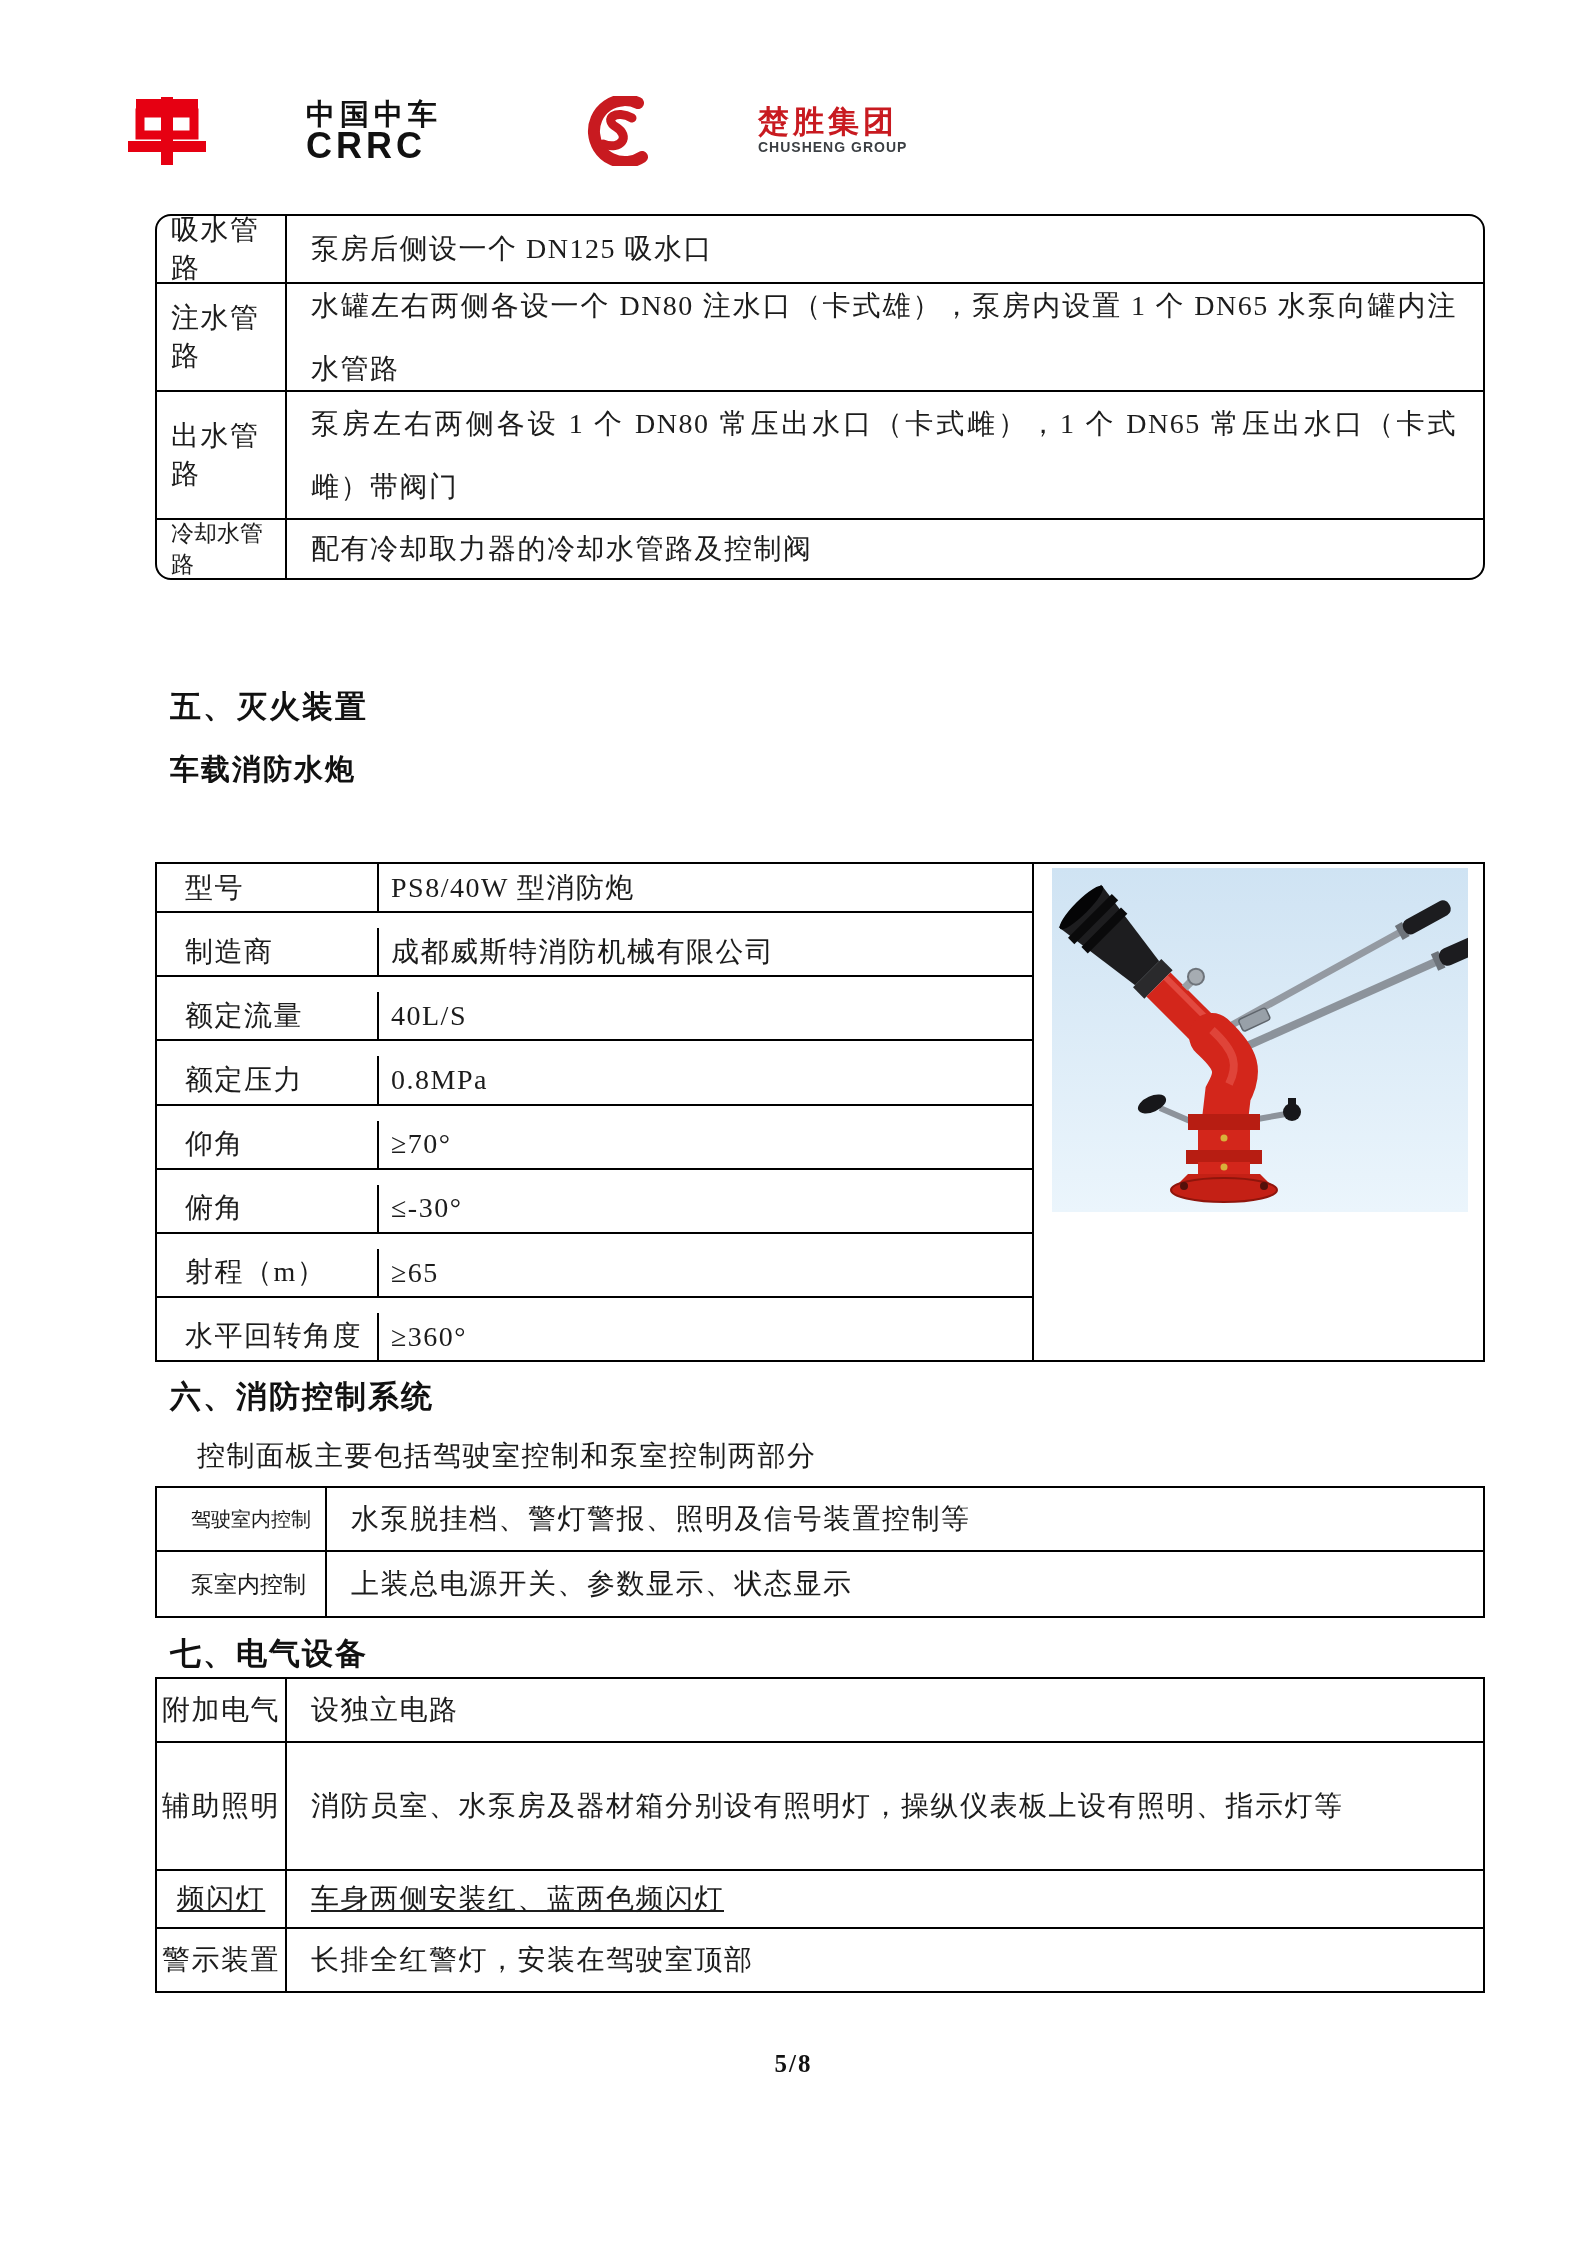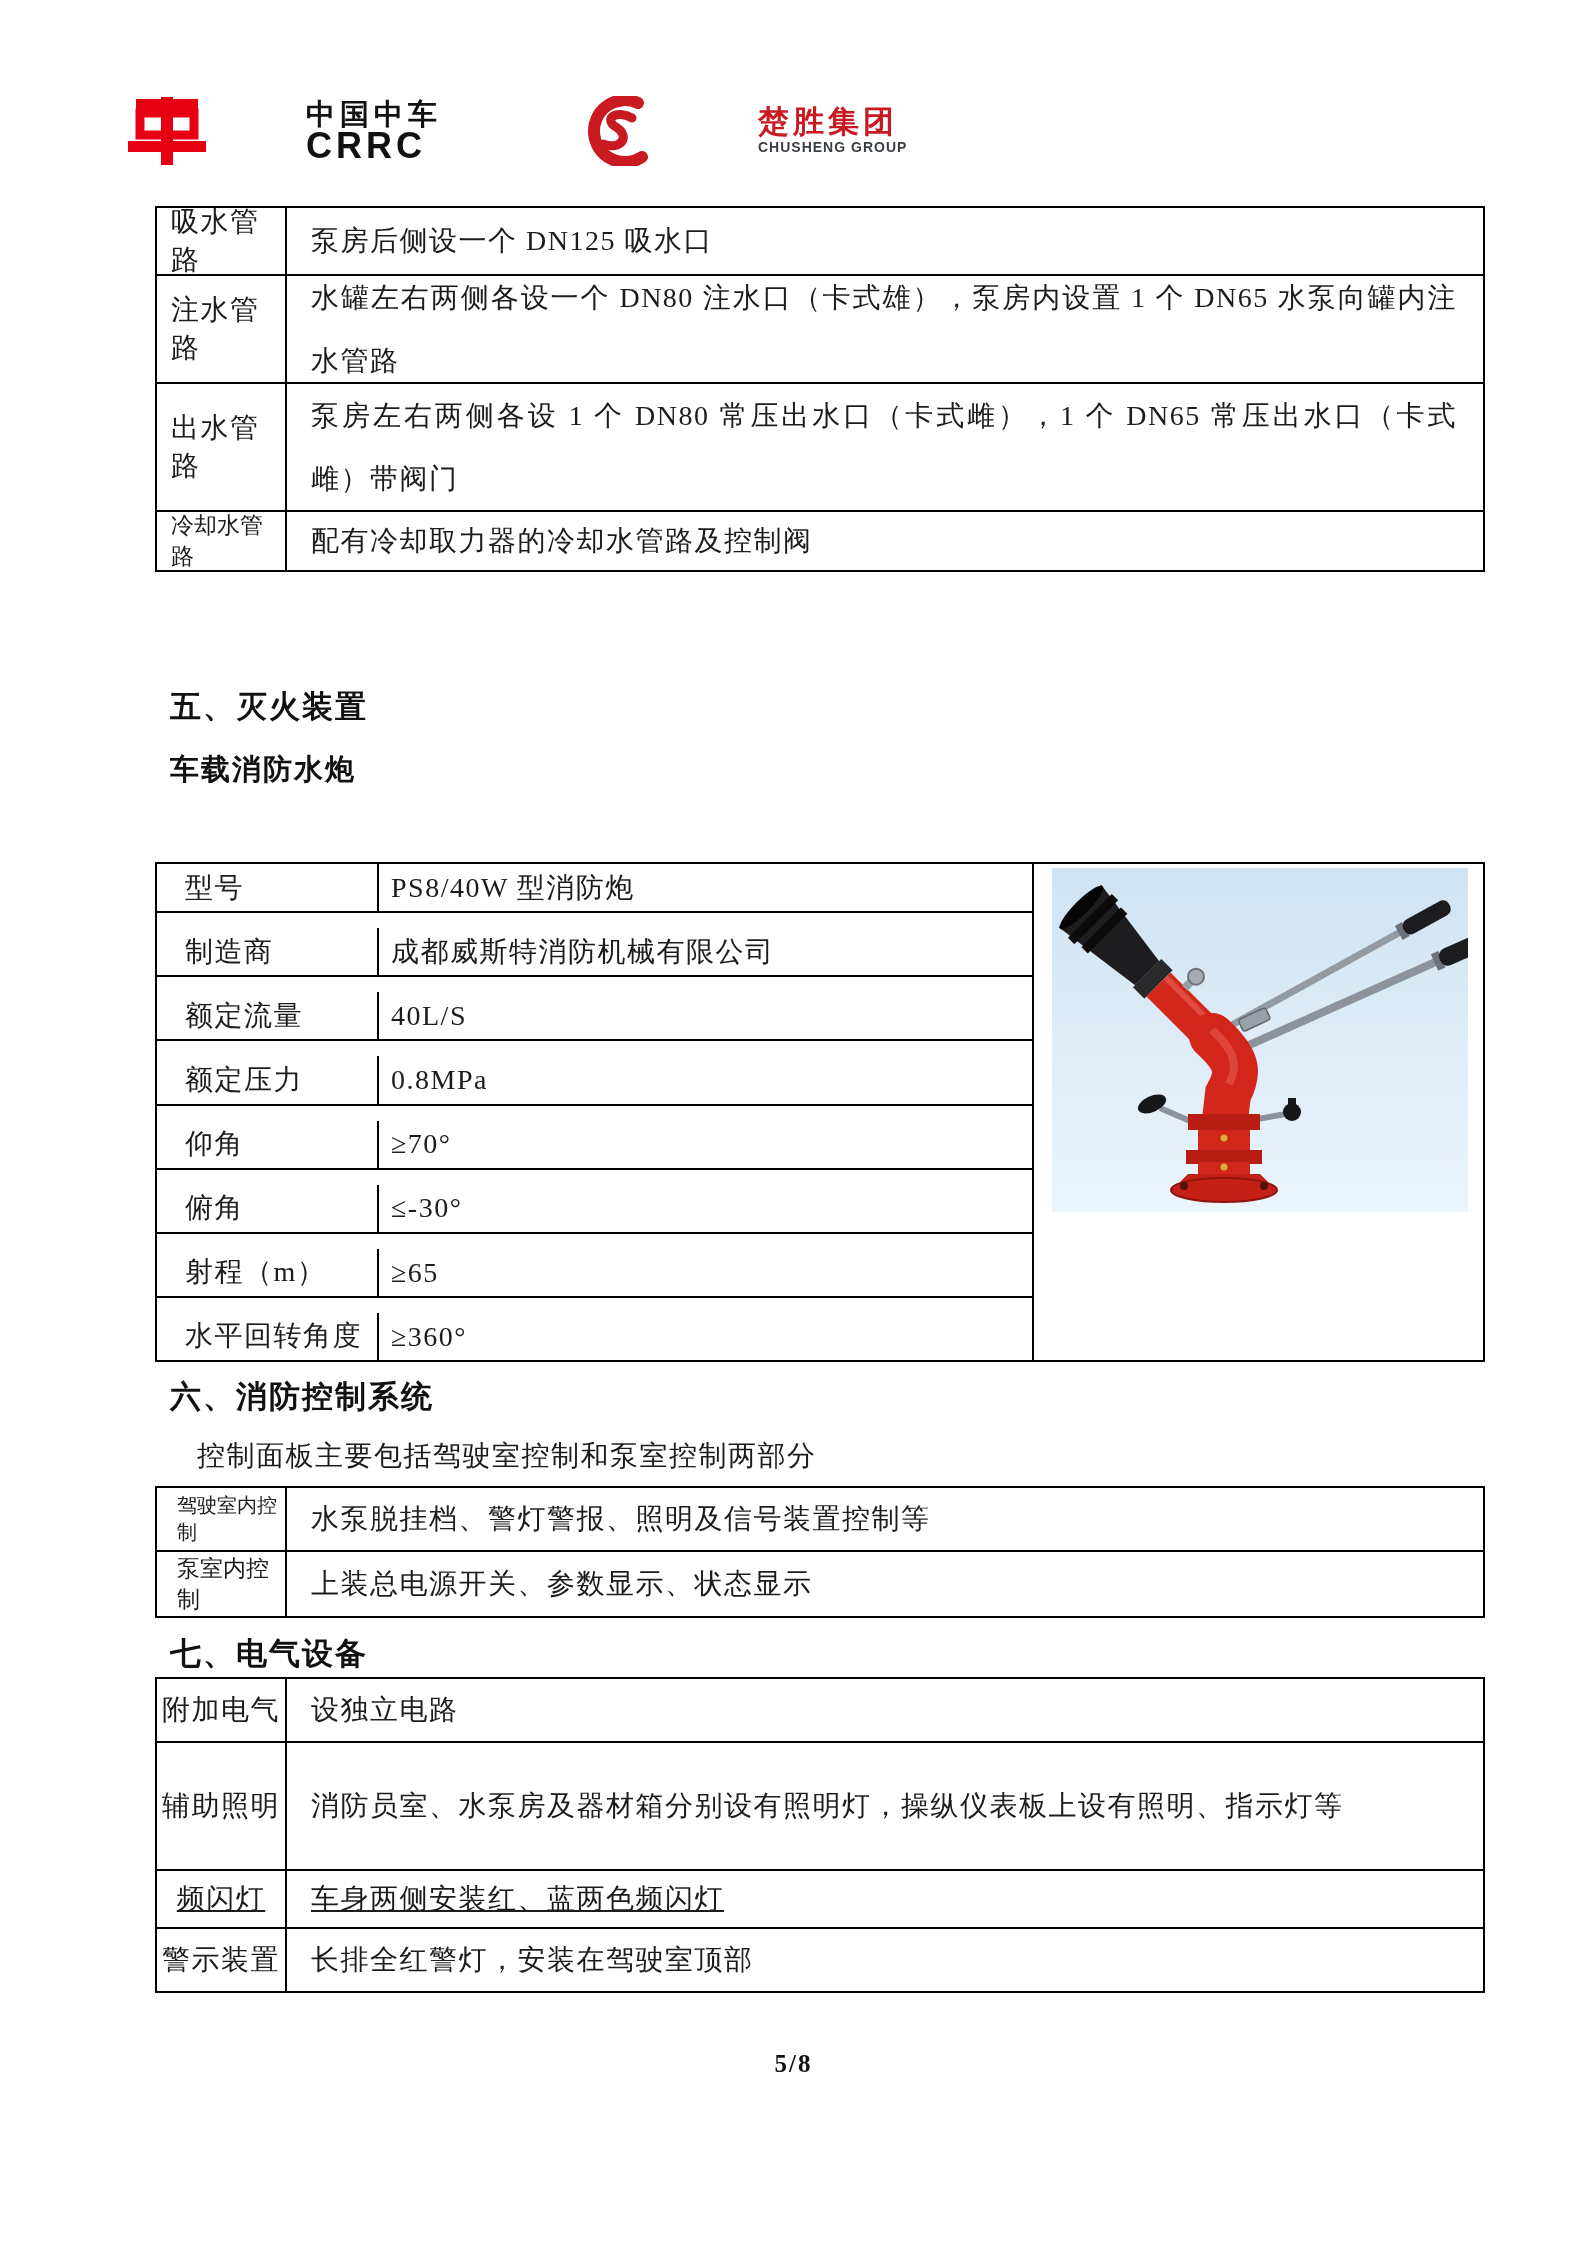--- a/index.html
+++ b/index.html
@@ -27,36 +27,36 @@
   .c1{border-right:2px solid #000;box-sizing:border-box;display:flex;align-items:center;
       flex:0 0 auto;padding-left:14px;}
   .c2{flex:1 1 auto;display:flex;align-items:center;padding-left:24px;padding-right:26px;}
   .tbl,.para,.c1,.c2{font-size:28px;letter-spacing:1.5px;}
   .c2 .val{width:100%;line-height:2.25em;text-align:justify;}
   .one .val{line-height:1.2em;}
   .sq5{font-size:23px;letter-spacing:0px;}
   .sq6{font-size:20px;letter-spacing:0px;}
 
   
-  .t1{top:206px;}
+  .t1{top:214px;border-radius:16px;}
   .t1 .c1{width:130px;}
   .t1 .r0{height:68px;} .t1 .r1{height:108px;} .t1 .r2{height:128px;} .t1 .r3{height:58px;}
 
   
   .t2{top:862px;height:500px;display:flex;}
   .t2-left{width:875px;flex:0 0 auto;display:flex;flex-direction:column;box-sizing:border-box;gap:15px;}
   .t2-left .row{flex:1 1 auto;}
   .t2 .c1{width:222px;padding-left:28px;}
   .t2 .c2{padding-left:12px;}
   .t2-photo-cell{flex:1 1 auto;border-left:2px solid #000;position:relative;background:#fff;}
   .photo{position:absolute;top:4px;left:18px;width:416px;height:344px;}
 
   
   .t3{top:1486px;}
-  .t3 .c1{width:130px;padding-left:20px;}
+  .t3 .c1{width:140px;padding-left:4px;margin-left:30px;}
   .t3 .row{height:64px;}
 
   
   .t4{top:1677px;}
   .t4 .c1{width:130px;justify-content:center;padding-left:0;}
   .t4 .r0{height:64px;} .t4 .r1{height:128px;} .t4 .r2{height:58px;text-decoration:underline;} .t4 .r3{height:62px;}
   .t4 .r1 .val{line-height:2.2em;}
 
   
   .heading{position:absolute;left:170px;font-weight:bold;font-size:31px;color:#111;letter-spacing:2px;}

